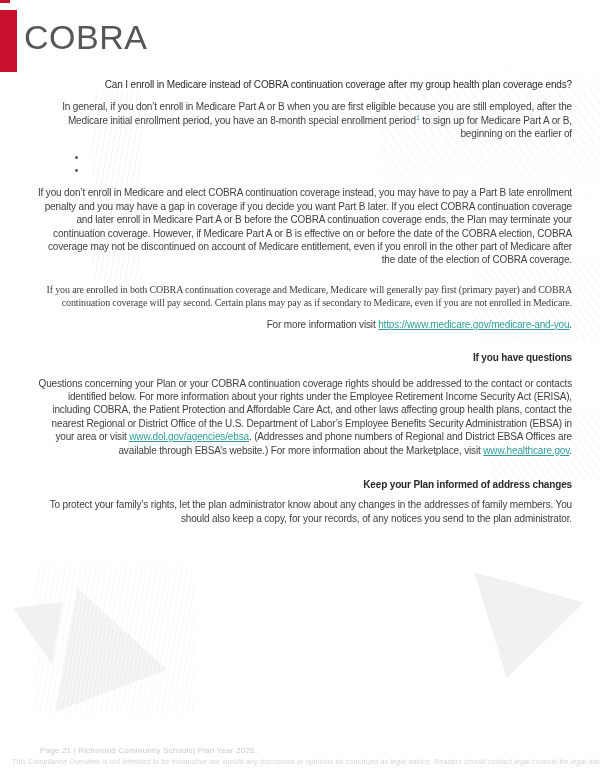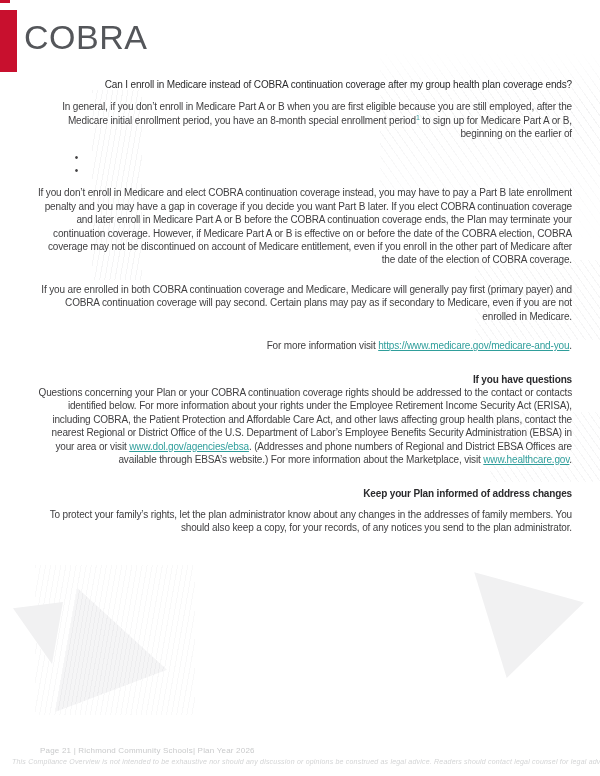--- a/index.html
+++ b/index.html
@@ -52,25 +52,25 @@
   }
 
   
   .content {
     position:absolute; left:32px; top:78px; width:540px;
     font-size:10px; line-height:13.4px; letter-spacing:-0.15px; color:#414042;
   }
   .q-heading { font-weight:normal; color:#2b2b2d; margin-bottom:9px; }
   .para { margin-bottom:10px; }
   .para.tight { margin-bottom:16px; }
-  .para.tighter { margin-bottom:16px; }
+  .para.tighter { margin-bottom:8px;font-family:Liberation Serif, serif; }
   .bullets { margin-bottom:9px; }
   .bullet-row { display:flex; padding-left:33px; }
   .bullet-dot { width:13px; flex:0 0 13px; }
-  .section-heading { font-weight:bold; color:#2b2b2d; margin-top:20px; margin-bottom:0; }
+  .section-heading { font-weight:bold; color:#2b2b2d; margin-top:20px; margin-bottom:12px; }
   .section-heading.addr { margin-top:21px; margin-bottom:7px; }
   a.doc-link { color:#2f9e9b; text-decoration:underline; cursor:pointer; }
   sup.fn { color:#2f9e9b; font-size:7px; line-height:0; vertical-align:super; cursor:pointer; }
 
   
   .footer-info {
     position:absolute; left:40px; top:734px;
     font-size:8px; color:#c9cacb; letter-spacing:0.2px;margin-top:12px;
   }
   .footer-disclaimer {

